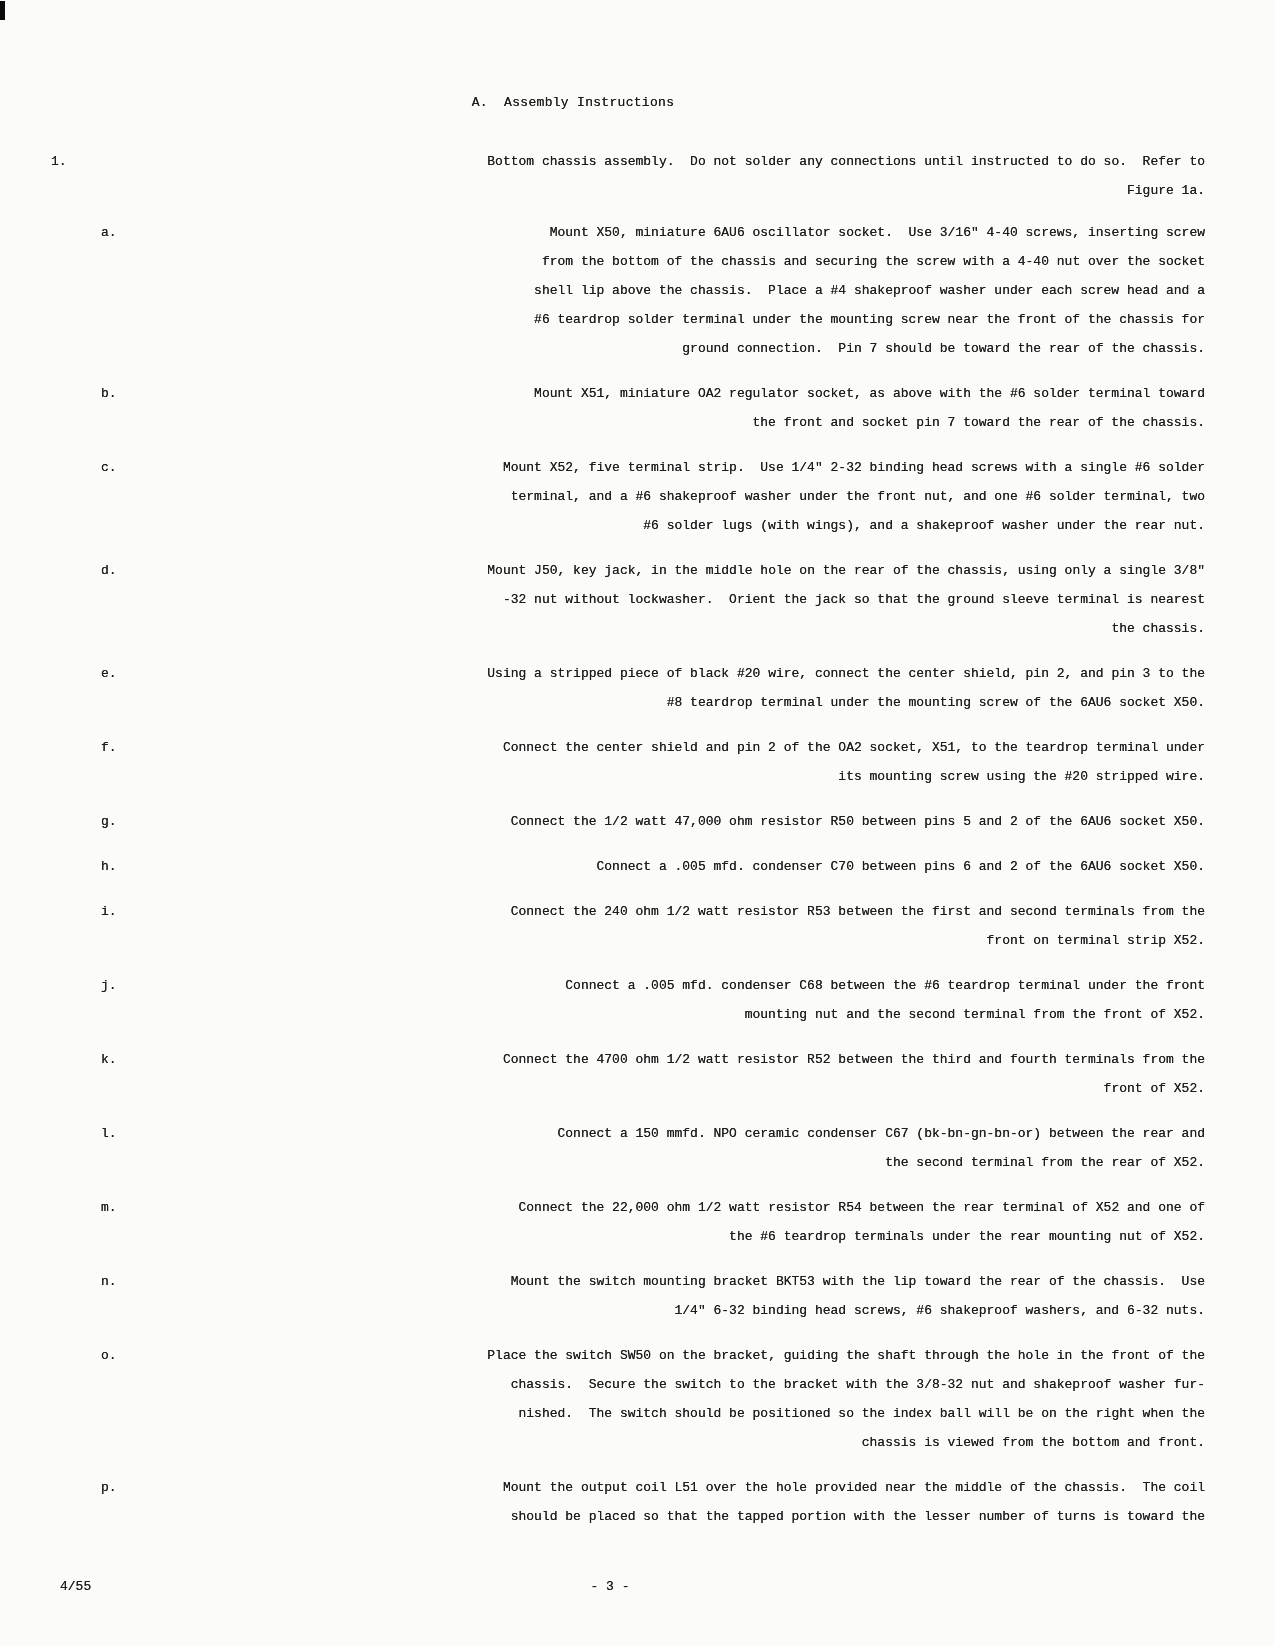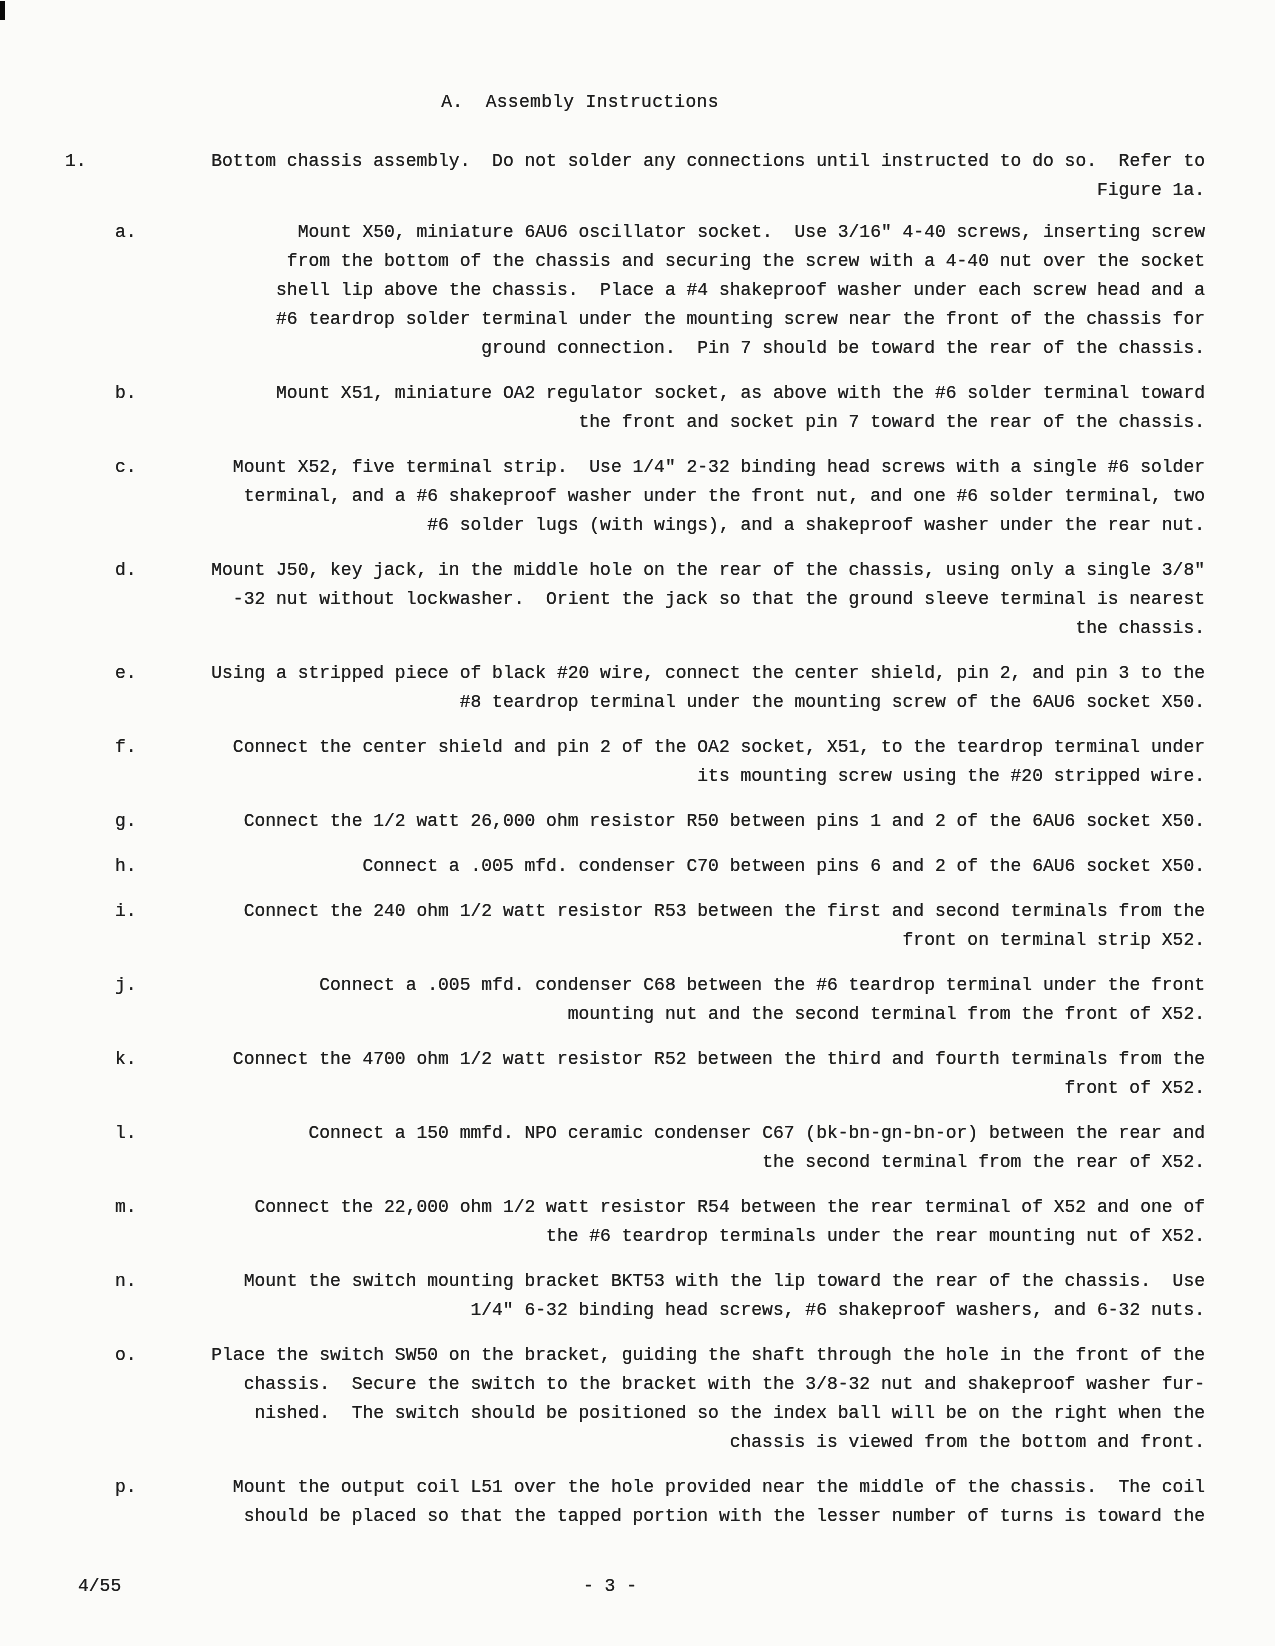--- a/index.html
+++ b/index.html
@@ -9,40 +9,40 @@
     background: #fbfbf9;
     position: relative;
     overflow: hidden;
     font-family: "Liberation Mono", monospace;
     color: #1d1d1d;
   }
   .page {
     position: absolute;
     inset: 0;
     box-sizing: border-box;
-    padding: 88px 70px 0 65px;
-    font-size: 18px;
+    padding: 88px 70px 0 51px;
+    font-size: 13px;
     line-height: 29px;
     text-shadow: 0 0 0.5px rgba(20,20,20,0.85);
   }
   .title {
     text-align: center;
     margin: 0 110px 30px 0;
     white-space: pre-wrap;
     letter-spacing: 0.3px;
   }
   .row { display: flex; align-items: flex-start; }
   .intro-row { margin-bottom: 13px; }
   .num-col { width: 45px; flex: none; white-space: pre; }
   .item-row { padding-left: 50px; margin-bottom: 16px; }
   .lbl-col { width: 45px; flex: none; white-space: pre; }
   .txt { white-space: pre-wrap; flex: 1 1 auto; text-align: right; }
   .footer-left {
     position: absolute;
-    left: 78px;
+    left: 60px;
     top: 1572px;
   }
   .footer-center {
     position: absolute;
     left: 0;
     right: 55px;
     top: 1572px;
     text-align: center;
   }
   .corner-mark {
@@ -100,21 +100,21 @@
     <span class="txt">Using a stripped piece of black #20 wire, connect the center shield, pin 2, and pin 3 to the
 #8 teardrop terminal under the mounting screw of the 6AU6 socket X50.</span>
   </div>
       <div class="row item-row">
     <span class="lbl-col">f.</span>
     <span class="txt">Connect the center shield and pin 2 of the OA2 socket, X51, to the teardrop terminal under
 its mounting screw using the #20 stripped wire.</span>
   </div>
       <div class="row item-row">
     <span class="lbl-col">g.</span>
-    <span class="txt">Connect the 1/2 watt 26,000 ohm resistor R50 between pins 1 and 2 of the 6AU6 socket X50.</span>
+    <span class="txt">Connect the 1/2 watt 47,000 ohm resistor R50 between pins 5 and 2 of the 6AU6 socket X50.</span>
   </div>
       <div class="row item-row">
     <span class="lbl-col">h.</span>
     <span class="txt">Connect a .005 mfd. condenser C70 between pins 6 and 2 of the 6AU6 socket X50.</span>
   </div>
       <div class="row item-row">
     <span class="lbl-col">i.</span>
     <span class="txt">Connect the 240 ohm 1/2 watt resistor R53 between the first and second terminals from the
 front on terminal strip X52.</span>
   </div>

